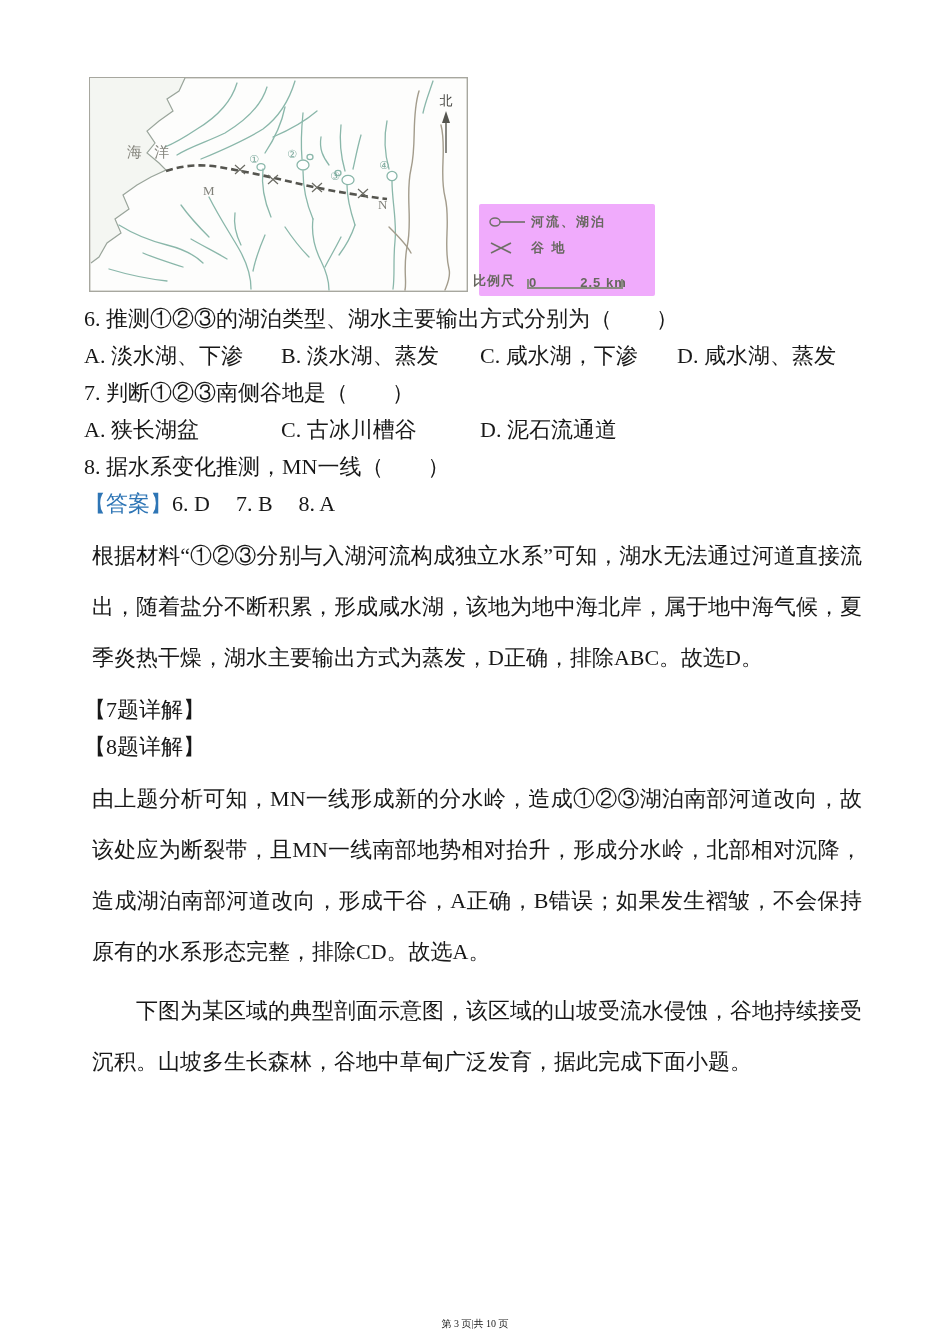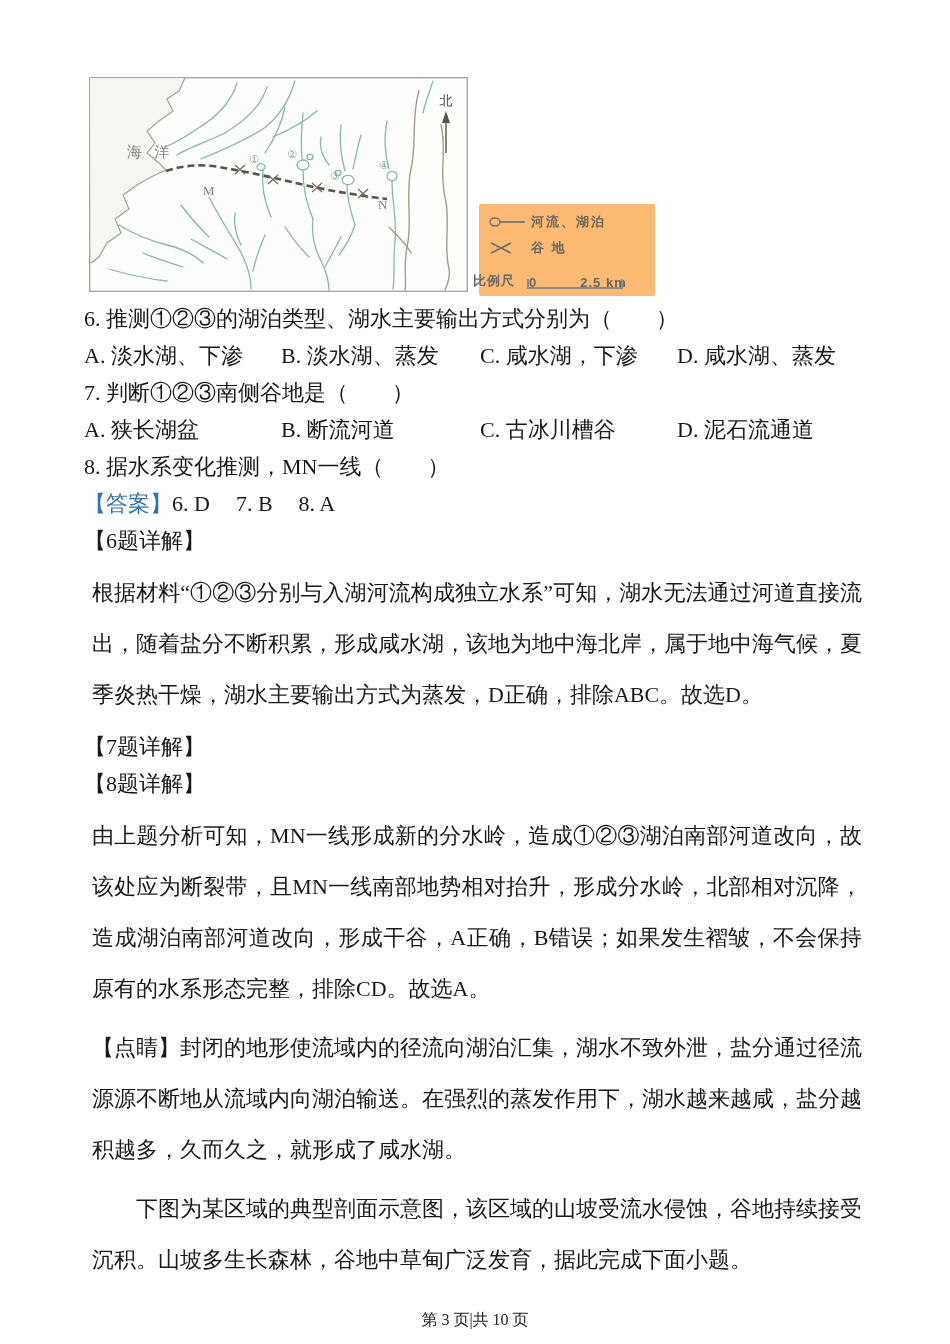--- a/index.html
+++ b/index.html
@@ -18,42 +18,42 @@
   .mn{fill:none;stroke:#55554f;stroke-width:2.6;stroke-dasharray:7 4;}
   .vx{fill:none;stroke:#6a6a62;stroke-width:1.2;}
   .maptext{font-family:"Liberation Sans",sans-serif;fill:#86867e;}
   .circnum{font-family:"DejaVu Sans",sans-serif;font-size:11px;fill:#7ca99c;}
   .mn-label{font-family:"Liberation Serif",serif;font-size:13px;fill:#81817a;}
   .north-txt{font-family:"Liberation Serif",serif;font-size:13px;fill:#44443f;}
   .north-line{stroke:#55554f;stroke-width:1.4;}
   .north-head{fill:#55554f;}
 
   
-  .legend{position:absolute;left:479px;top:204px;width:176px;height:92px;background:#fdba74;
+  .legend{position:absolute;left:479px;top:204px;width:176px;height:92px;background:#f0abfc;
           border-radius:2px;font-family:"Liberation Sans",sans-serif;color:#67675f;font-weight:bold;}
   .lg-row{display:flex;align-items:center;height:24px;padding-left:8px;font-size:13px;letter-spacing:2px;}
   .lg-sym{width:44px;flex:0 0 44px;display:flex;align-items:center;}
   .lg-scale{position:relative;display:flex;align-items:flex-end;height:24px;padding-left:0px;
             font-size:13px;margin-top:6px;color:#67675f;}
   .lg-scale .sc-label{margin-left:-6px;letter-spacing:1px;}
   .lg-scale .sc-zero{margin-left:14px;}
   .lg-scale .sc-dist{margin-left:44px;letter-spacing:1px;}
   .lg-bracket{position:absolute;left:48px;bottom:1px;width:92px;height:8px;
               border-left:2px solid #8b8b83;border-right:2px solid #8b8b83;border-bottom:2px solid #8b8b83;}
 
   
   .content{position:absolute;left:84px;top:300px;width:786px;font-size:22px;}
   .line{line-height:37px;height:37px;white-space:nowrap;}
   .opts{display:grid;grid-template-columns:197px 199px 197px 1fr;line-height:37px;height:37px;}
   .opts span{white-space:nowrap;}
   .just{margin:8px;line-height:51px;text-align:justify;}
   .blue{color:#2e75b5;}
   .ans-item{margin-right:26px;}
   .material{text-indent:2em;}
-  .footer{position:absolute;left:0;right:0;bottom:13px;text-align:center;font-size:16px;color:#222;
+  .footer{position:absolute;left:0;right:0;bottom:13px;text-align:center;font-size:10px;color:#222;
           font-family:"Liberation Serif",serif;}
 </style>
 </head>
 <body>
 
 <div class="page">
 
   <div class="figure">
     <svg class="map" width="379" height="215" viewBox="0 0 379 215">
 
@@ -159,39 +159,36 @@
     <div class="opts">
       <span>A. 淡水湖、下渗</span>
       <span>B. 淡水湖、蒸发</span>
       <span>C. 咸水湖，下渗</span>
       <span>D. 咸水湖、蒸发</span>
     </div>
 
     <div class="line">7. 判断①②③南侧谷地是（　　）</div>
     <div class="opts">
       <span>A. 狭长湖盆</span>
-      <span>B. 断流河道</span>
       <span>C. 古冰川槽谷</span>
       <span>D. 泥石流通道</span>
     </div>
 
     <div class="line">8. 据水系变化推测，MN一线（　　）</div>
 
     <div class="line">
       <span class="blue">【答案】</span><span class="ans-item">6. D</span><span class="ans-item">7. B</span><span>8. A</span>
     </div>
 
 
-    <div class="line">【6题详解】</div>
     <p class="just">根据材料“①②③分别与入湖河流构成独立水系”可知，湖水无法通过河道直接流出，随着盐分不断积累，形成咸水湖，该地为地中海北岸，属于地中海气候，夏季炎热干燥，湖水主要输出方式为蒸发，D正确，排除ABC。故选D。</p>
 
     <div class="line">【7题详解】</div>
 
     <div class="line">【8题详解】</div>
     <p class="just">由上题分析可知，MN一线形成新的分水岭，造成①②③湖泊南部河道改向，故该处应为断裂带，且MN一线南部地势相对抬升，形成分水岭，北部相对沉降，造成湖泊南部河道改向，形成干谷，A正确，B错误；如果发生褶皱，不会保持原有的水系形态完整，排除CD。故选A。</p>
 
-    <p class="just"><span>【点睛】</span><span>封闭的地形使流域内的径流向湖泊汇集，湖水不致外泄，盐分通过径流源源不断地从流域内向湖泊输送。在强烈的蒸发作用下，湖水越来越咸，盐分越积越多，久而久之，就形成了咸水湖。</span></p>
 
     <p class="just material">下图为某区域的典型剖面示意图，该区域的山坡受流水侵蚀，谷地持续接受沉积。山坡多生长森林，谷地中草甸广泛发育，据此完成下面小题。</p>
   </div>
 
   <div class="footer">第 3 页|共 10 页</div>
 </div>
 
 </body></html>

